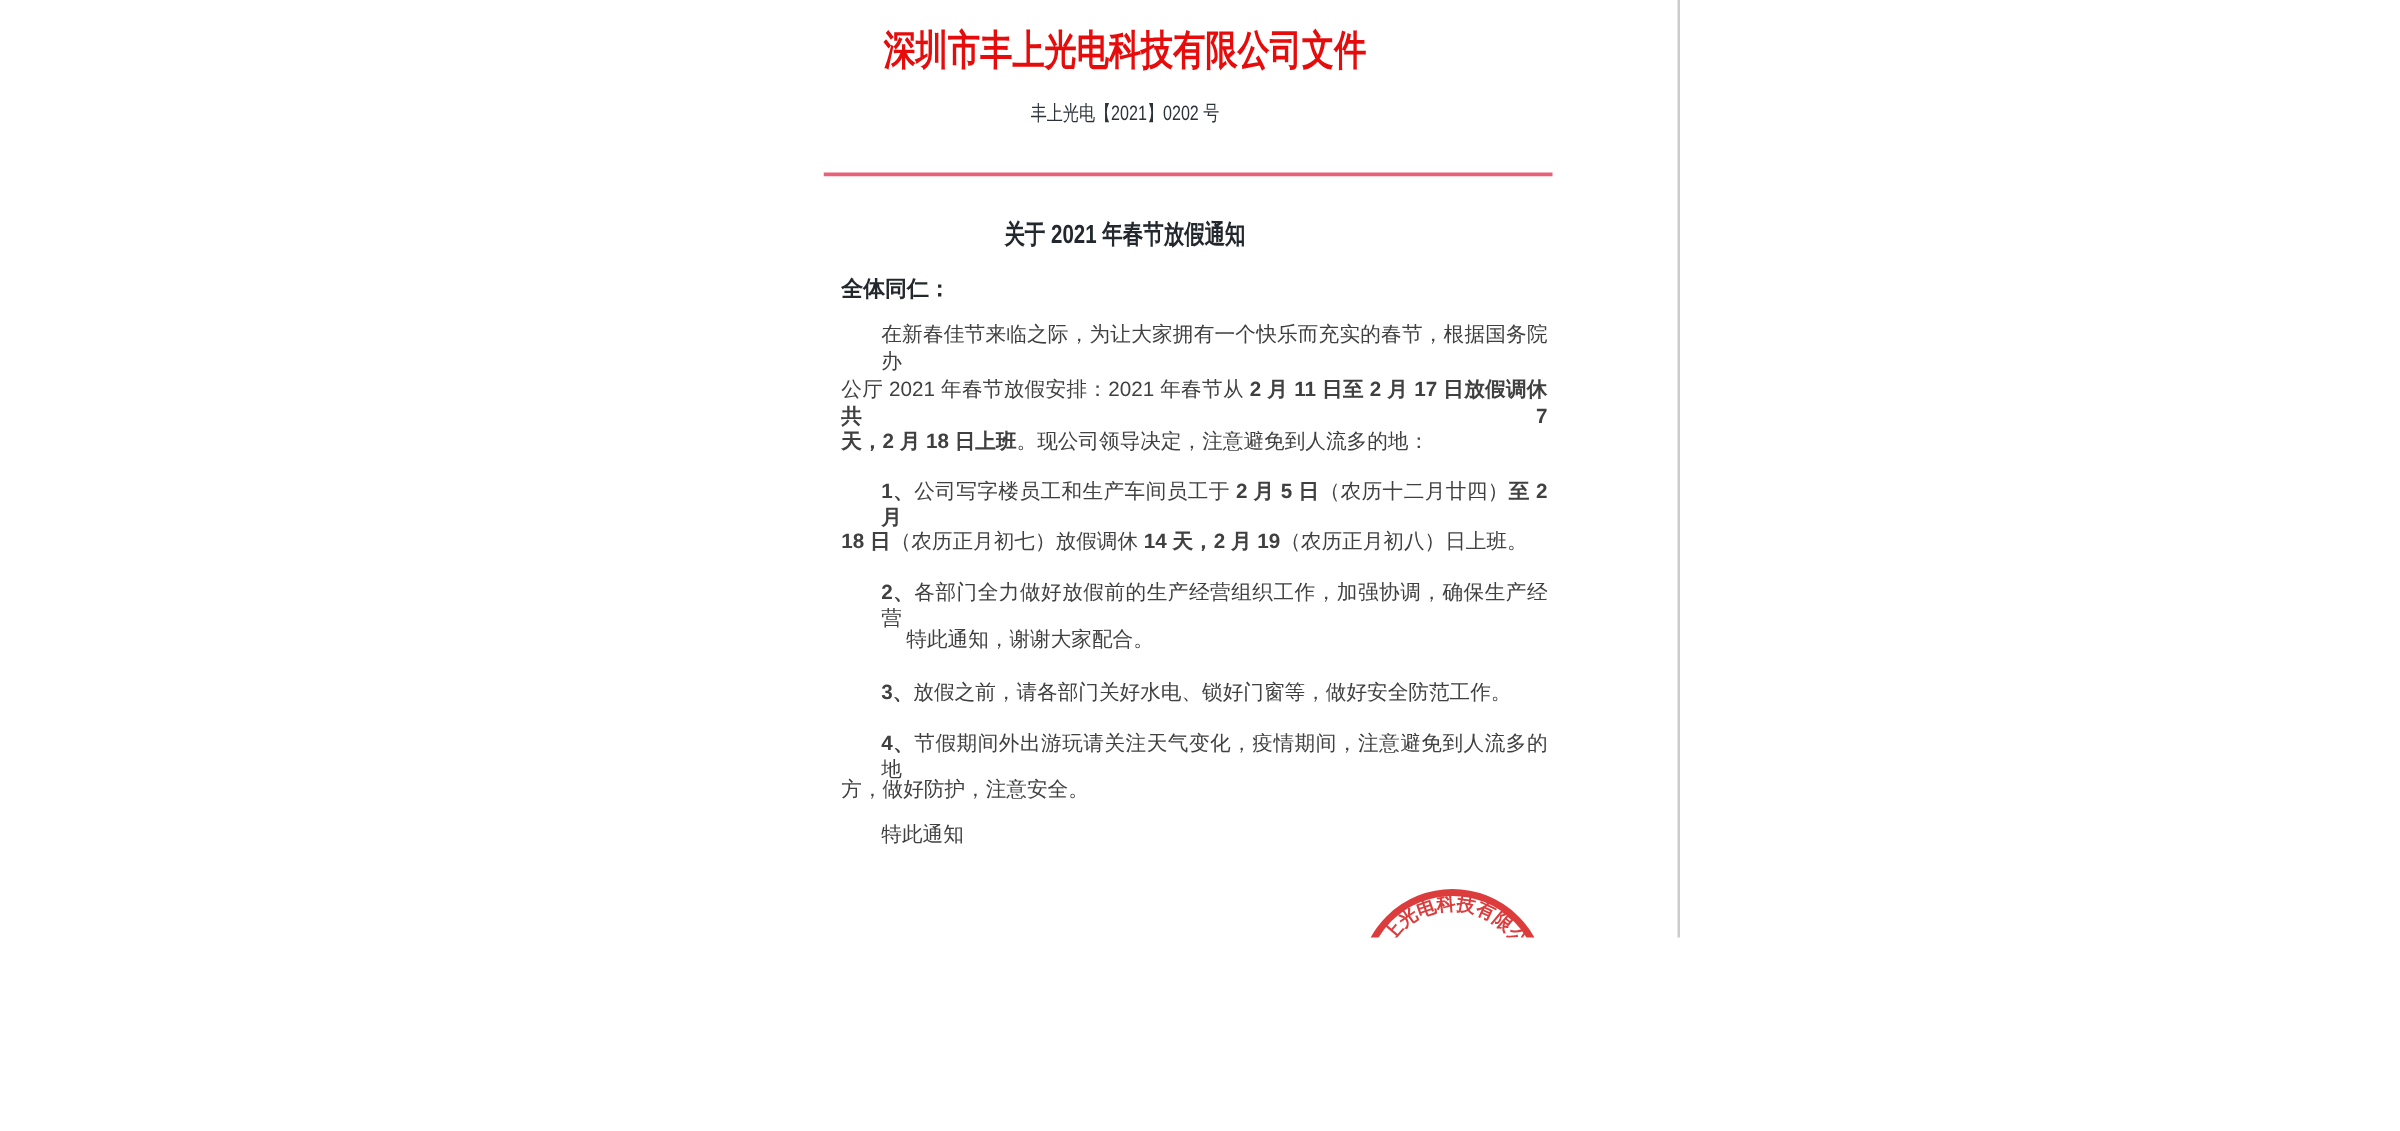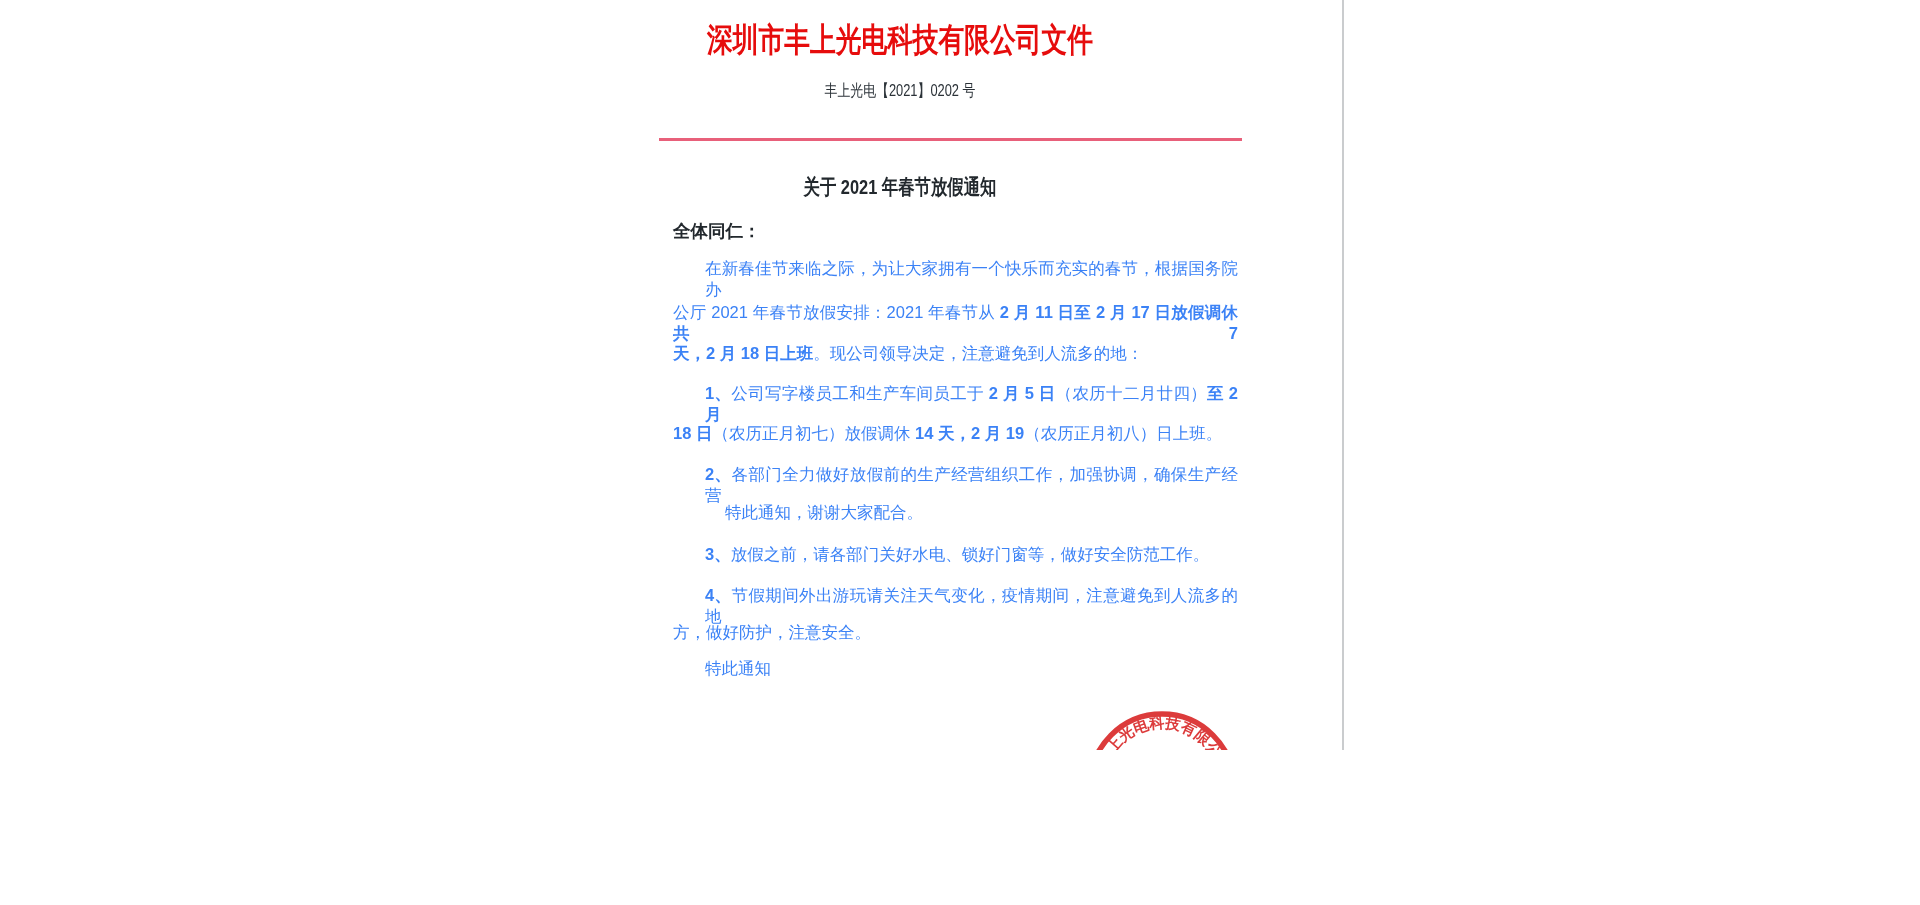--- a/index.html
+++ b/index.html
@@ -11,21 +11,21 @@
     white-space:nowrap;}
   .doc-number{position:absolute;left:650px;top:80px;width:500px;text-align:center;
     font-size:16.5px;color:#2b3238;transform:scaleX(0.78);transform-origin:50% 50%;white-space:nowrap;}
   .red-line{position:absolute;left:659px;top:138px;width:583px;height:2.5px;background:#e8607a;}
   .subject{position:absolute;left:650px;top:173px;width:500px;text-align:center;
     font-size:21px;font-weight:bold;color:#22282d;transform:scaleX(0.78);transform-origin:50% 50%;white-space:nowrap;}
   .salutation{position:absolute;left:673px;top:219px;font-size:17.5px;font-weight:bold;color:#22282d;}
 
   .body-lines{position:absolute;left:673px;top:0;width:565px;height:700px;}
   .bline{position:absolute;left:0;width:565px;box-sizing:border-box;
-    font-size:16.5px;line-height:21px;color:#3b82f6;white-space:nowrap;}
+    font-size:16.5px;line-height:21px;color:#404040;white-space:nowrap;}
   .bline.full{white-space:normal;text-align:justify;text-align-last:justify;}
   .bline.ind-1{padding-left:32px;}
   .bline.ind-2{padding-left:52px;}
   .bline .seg-b{font-weight:bold;}
   .bline:nth-child(1){top:258px;}
   .bline:nth-child(2){top:302px;}
   .bline:nth-child(3){top:343px;}
   .bline:nth-child(4){top:383px;}
   .bline:nth-child(5){top:423px;}
   .bline:nth-child(6){top:464px;}

